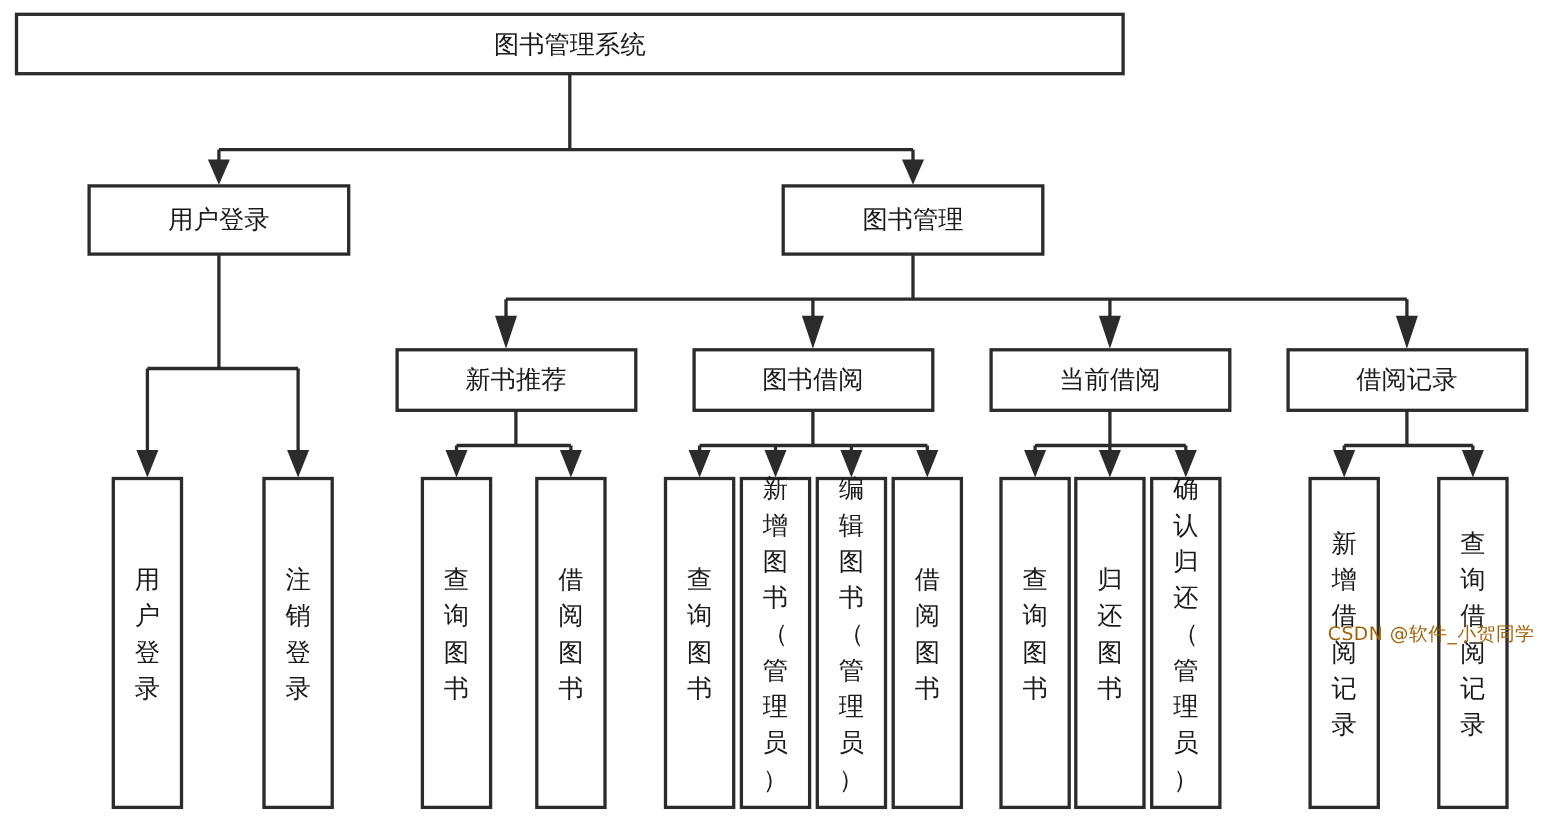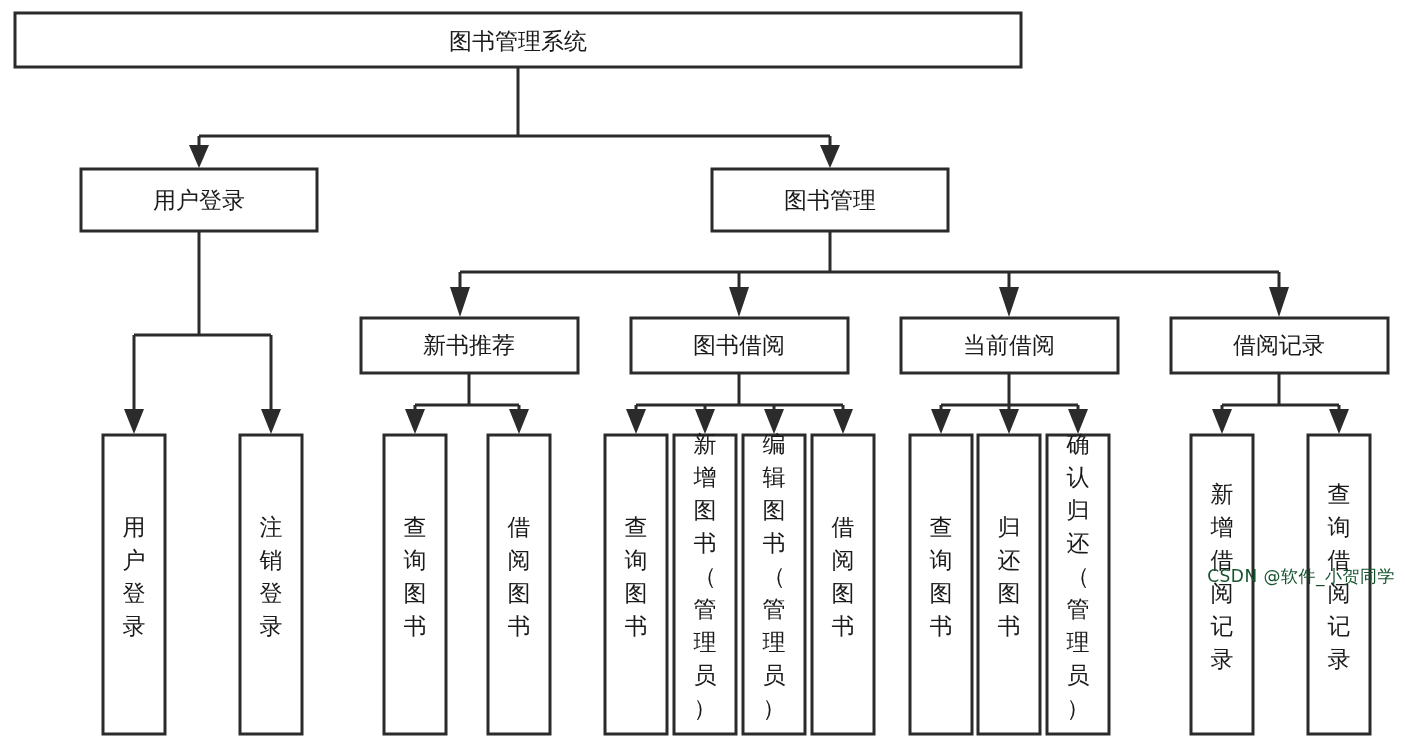--- a/index.html
+++ b/index.html
@@ -53,21 +53,21 @@
     fill: #1a1a1a;
     font-size: 23px;
     text-anchor: middle;
   }
   .watermark {
     position: absolute;
     right: 10px;
     bottom: 6px;
     font-family: "DejaVu Sans", "Liberation Sans", sans-serif;
     font-size: 17px;
-    color: #14532d;
+    color: #a16207;
     white-space: nowrap;
     letter-spacing: 0.5px;
     pointer-events: none;
   }
 </style>
 </head>
 <body>
 
 <div id="diagram-root">
   <svg class="flowchart" viewBox="0 0 1405 747" xmlns="http://www.w3.org/2000/svg">

